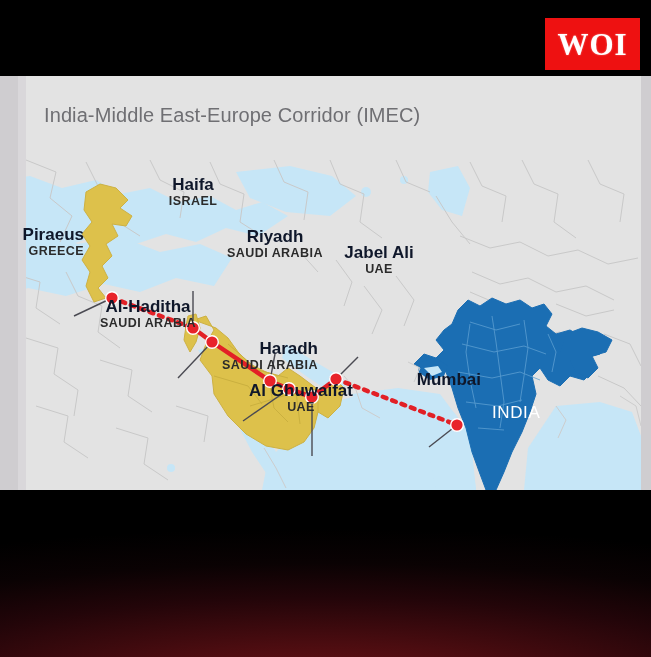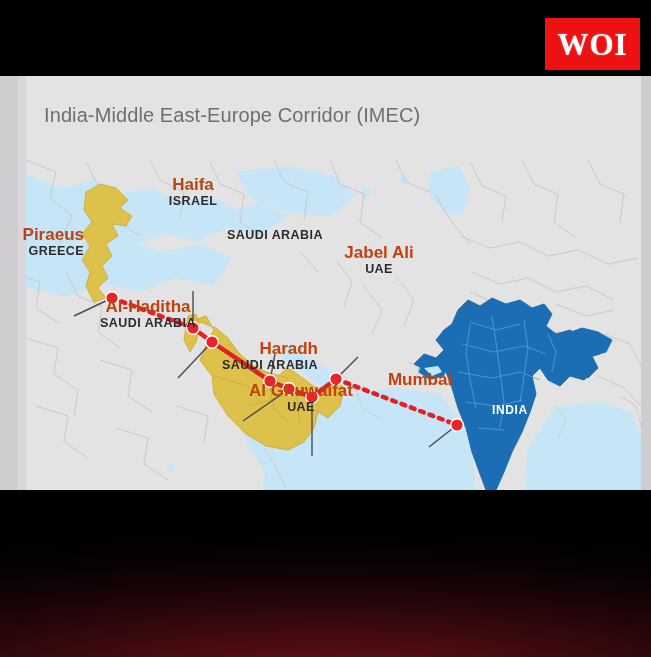--- a/index.html
+++ b/index.html
@@ -33,32 +33,32 @@
 
   #map-title {
     position:absolute; left:44px; top:28px;
     font-size:20px; font-weight:300; color:#6f6f73;
     letter-spacing:.1px; white-space:nowrap;
   }
 
   
   .lbl { position:absolute; white-space:nowrap; }
   .lbl .city {
-    display:block; font-size:17px; font-weight:700; color:#c2410c; line-height:1.05;
+    display:block; font-size:17px; font-weight:700; color:#0f172a; line-height:1.05;
   }
   .lbl .country {
     display:block; font-size:12.5px; font-weight:700; color:#2b2b2b;
     letter-spacing:.45px; line-height:1.25;
   }
   .lbl.ctr { text-align:center; }
   .lbl.rgt { text-align:right; }
 
   #lbl-india {
     position:absolute; left:492px; top:327px;
-    font-size:12px; font-weight:700; color:#ffffff; letter-spacing:.6px;text-align:right;
+    font-size:17px; font-weight:400; color:#ffffff; letter-spacing:.6px;text-align:right;
   }
 
   
   #caption-bg {
     position:absolute; left:0; top:490px; width:651px; height:167px;
     background:
       radial-gradient(120% 95% at 50% 118%, #6d1216 0%, #4a0c10 28%, #230509 56%, #0a0203 78%, #000 100%);
   }
 </style>
 </head>
@@ -249,39 +249,40 @@
       <span class="city">Haifa</span>
       <span class="country">ISRAEL</span>
     </div>
 
     <div class="lbl ctr" style="left:72px; top:222px; width:152px;">
       <span class="city">Al-Haditha</span>
       <span class="country">SAUDI ARABIA</span>
     </div>
 
     <div class="lbl ctr" style="left:200px; top:152px; width:150px;">
+      <span class="city">Riyadh</span>
       <span class="country">SAUDI ARABIA</span>
     </div>
 
     <div class="lbl ctr" style="left:166px; top:264px; width:152px;text-align:right;">
       <span class="city">Haradh</span>
       <span class="country">SAUDI ARABIA</span>
     </div>
 
     <div class="lbl ctr" style="left:224px; top:306px; width:154px;">
       <span class="city">Al Ghuwaifat</span>
       <span class="country">UAE</span>
     </div>
 
     <div class="lbl ctr" style="left:318px; top:168px; width:122px;">
       <span class="city">Jabel Ali</span>
       <span class="country">UAE</span>
     </div>
 
-    <div class="lbl ctr" style="left:359px; top:295px; width:122px;">
+    <div class="lbl ctr" style="left:359px; top:295px; width:122px;text-align:right;">
       <span class="city">Mumbai</span>
     </div>
 
     <div id="lbl-india">INDIA</div>
 
   </div>
 
   <div id="caption-bg">
     
     

